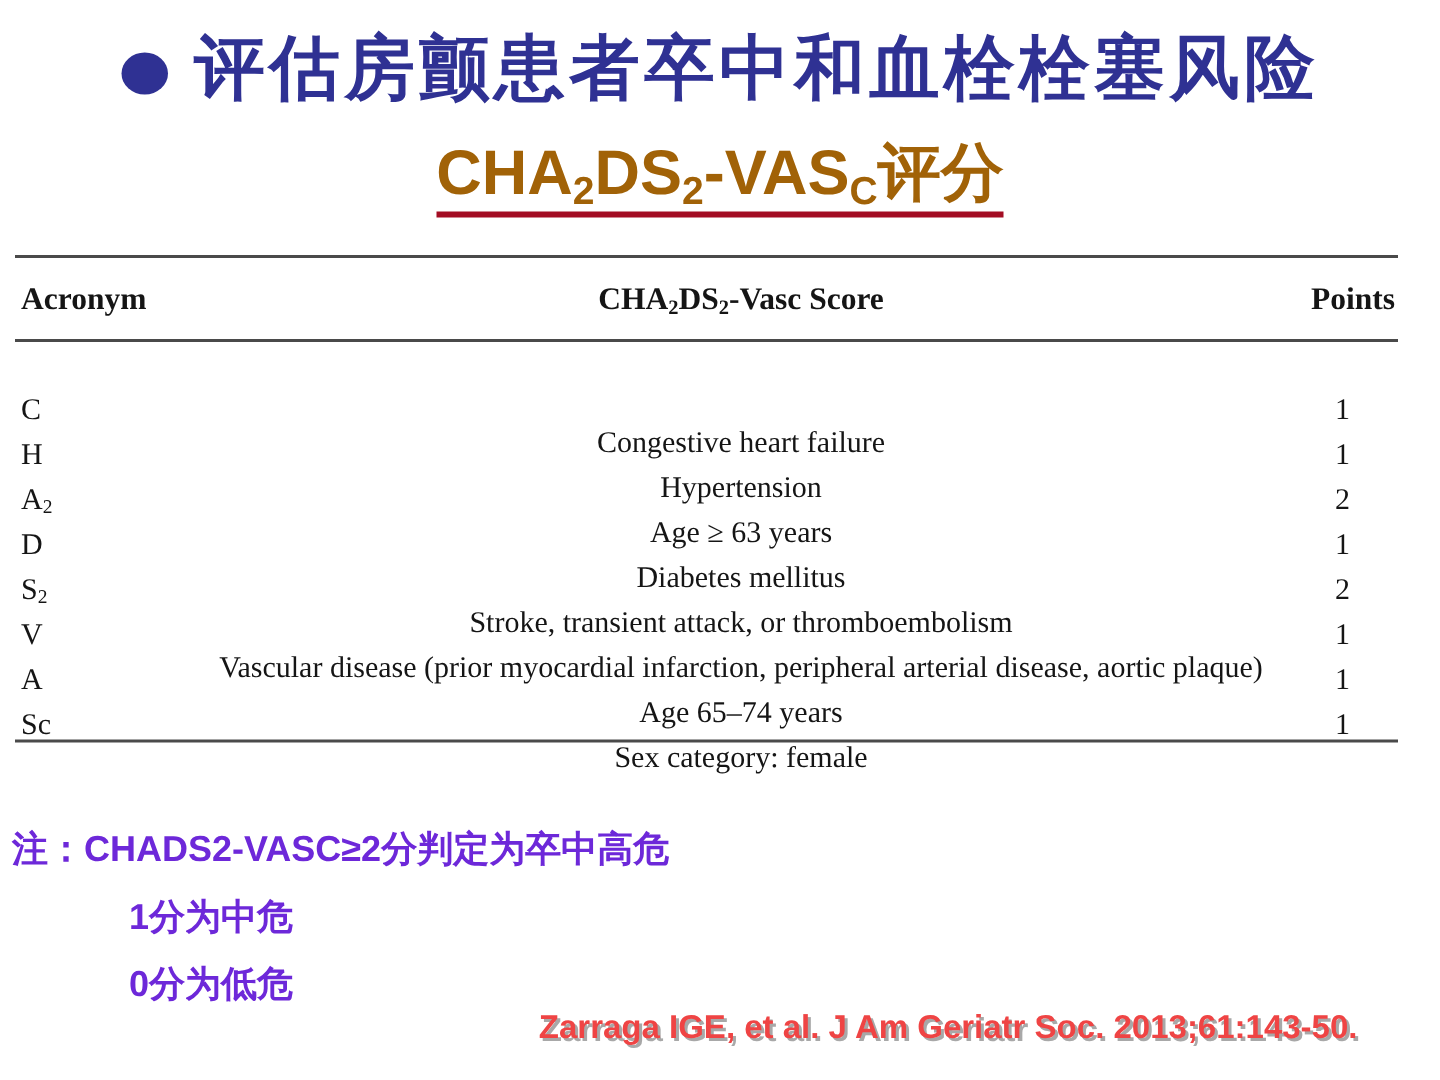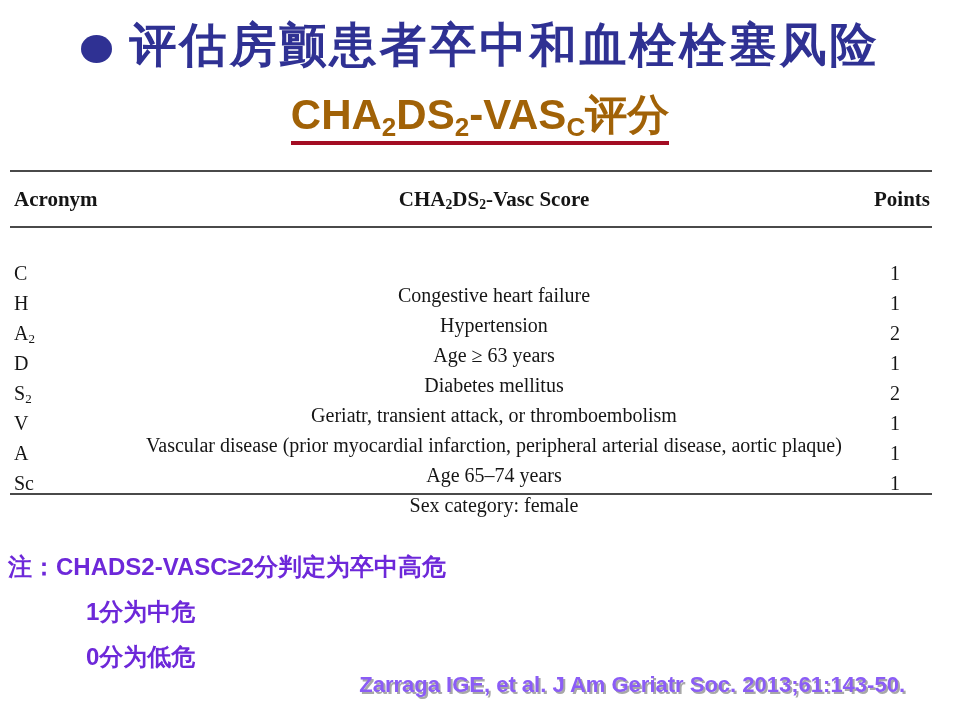--- a/index.html
+++ b/index.html
@@ -123,21 +123,21 @@
   }
   .note-line-indent { padding-left: 78px; }
 
   
   .citation {
     position: absolute;
     right: 55px;
     top: 672px;
     font-size: 22px;
     font-weight: bold;
-    color: #8b5cf6;
+    color: #ef4444;
     text-shadow: 2px 2px 0 #a8a8a8;
     white-space: nowrap;
   }
 </style>
 </head>
 <body>
 
 <div class="slide">
 
   <div class="title-row">
@@ -173,21 +173,21 @@
           <span class="desc">Age ≥ 63 years</span>
           <span class="pts">2</span>
         </div>
         <div class="trow">
           <span class="acr">D</span>
           <span class="desc">Diabetes mellitus</span>
           <span class="pts">1</span>
         </div>
         <div class="trow">
           <span class="acr">S<sub>2</sub></span>
-          <span class="desc">Geriatr, transient attack, or thromboembolism</span>
+          <span class="desc">Stroke, transient attack, or thromboembolism</span>
           <span class="pts">2</span>
         </div>
         <div class="trow">
           <span class="acr">V</span>
           <span class="desc">Vascular disease (prior myocardial infarction, peripheral arterial disease, aortic plaque)</span>
           <span class="pts">1</span>
         </div>
         <div class="trow">
           <span class="acr">A</span>
           <span class="desc">Age 65–74 years</span>

